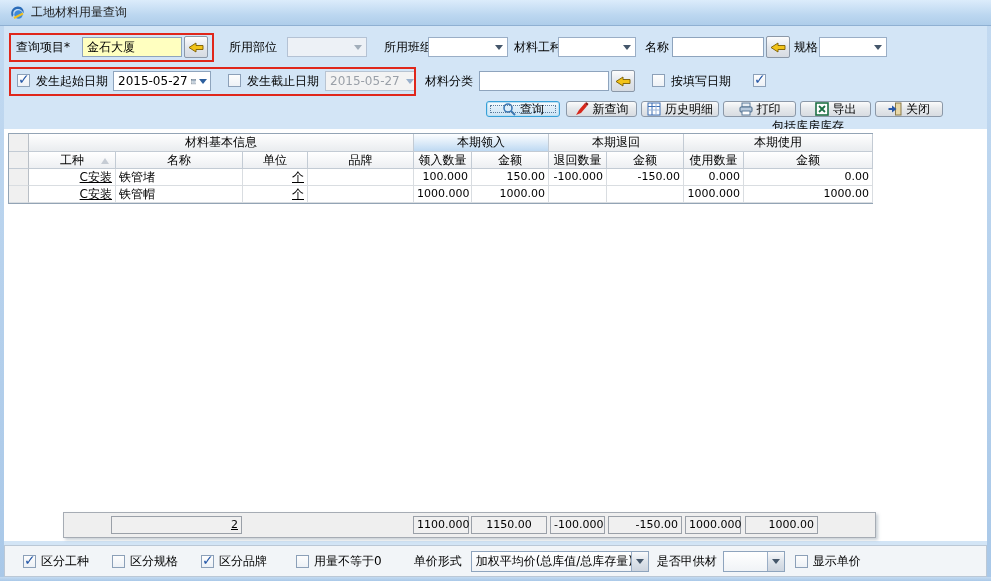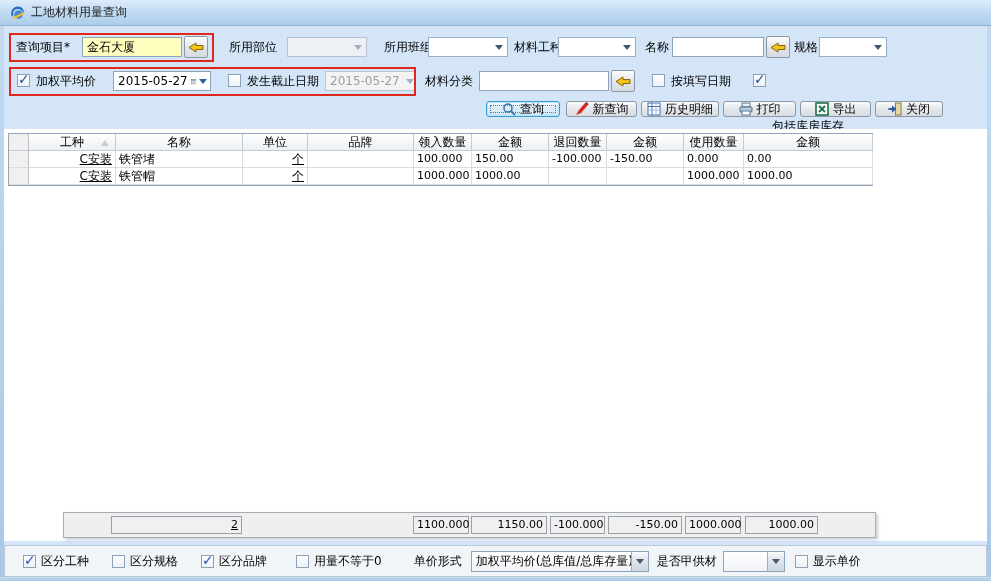--- a/index.html
+++ b/index.html
@@ -62,21 +62,21 @@
   .canvas{position:absolute;left:4px;top:129px;width:983px;height:412px;background:#fff;}
   .grid{position:absolute;left:8px;top:133px;background:#fff;border:1px solid #93a4b5;border-right:none;}
   .grow{display:flex;}
   .hcell,.ccell,.dcell{flex:none;border-right:1px solid #c3cbd4;border-bottom:1px solid #c3cbd4;
     overflow:hidden;white-space:nowrap;line-height:16px;}
   .hcell{height:18px;line-height:17px;text-align:center;background:linear-gradient(#ffffff,#e9ecef);}
   .hcell.hl{background:linear-gradient(#fdfeff,#bed9f2);}
   .ccell{height:17px;text-align:center;background:linear-gradient(#ffffff,#edeff2);position:relative;}
   .dcell{height:17px;background:#fff;border-right-color:#d8dcе0;border-right:1px solid #d9dde1;border-bottom:1px solid #d9dde1;padding:0 3px;}
   .ind{background:#f0f0f0 !important;border-right:1px solid #b9bfc6 !important;}
-  .num{text-align:left;font-size:11px;letter-spacing:0;}
+  .num{text-align:right;font-size:11px;letter-spacing:0;}
   .ctr{text-align:right;text-decoration:underline;}
   .c0{width:20px;}.c1{width:87px;}.c2{width:127px;}.c3{width:65px;}.c4{width:106px;}
   .c5{width:58px;}.c6{width:77px;}.c7{width:58px;}.c8{width:77px;}.c9{width:60px;}.c10{width:129px;}
   .g1{width:385px;}.g2{width:135px;}.g3{width:135px;}.g4{width:189px;}
   .sort{position:absolute;right:6px;top:6px;width:0;height:0;border-left:4px solid transparent;border-right:4px solid transparent;border-bottom:6px solid #c6ccd4;}
   
   .fstrip{position:absolute;left:63px;top:512px;width:813px;height:26px;background:#efefef;
     border:1px solid #a6acb4;box-shadow:2px 2px 3px rgba(100,120,140,.35);}
   .fbox{position:absolute;top:3px;height:18px;border:1px solid #9aa0a8;background:#f0f0f0;
     line-height:16px;font-size:11px;padding:0 3px;}
@@ -156,21 +156,21 @@
   <span class="lbl" style="left:794px;top:37px;">规格</span>
   <div class="combo" style="left:819px;top:37px;width:68px;">
     <span class="cval"></span>
       <span class="carr">
         <span class="tri"></span>
       </span>
   </div>
 
   <div class="redbox" style="left:9px;top:67px;width:407px;height:29px;"></div>
   <span class="cb on abscb" style="left:17px;top:74px;"></span>
-  <span class="lbl" style="left:36px;top:71px;">加权平均价</span>
+  <span class="lbl" style="left:36px;top:71px;">发生起始日期</span>
   <div class="datew" style="left:113px;top:71px;width:98px;">
     <span class="dtext">2015-05-27</span>
     <svg width="13" height="13" viewBox="0 0 13 13">
         <rect x="0.5" y="1.5" width="12" height="11" fill="#fff" stroke="#5a6a7a"></rect>
         <rect x="0.5" y="1.5" width="12" height="3" fill="#c5d7ea" stroke="#5a6a7a"></rect>
         <path d="M3 7 H11 M3 10 H11 M5 4.5 V12 M8 4.5 V12" stroke="#8aa0b8" stroke-width="1"></path>
       </svg>
     <span class="tri" style="border-top-color:#2d5f9e;"></span>
   </div>
   <span class="cb abscb" style="left:228px;top:74px;"></span>
@@ -240,20 +240,27 @@
         <rect x="7.5" y="1" width="5.5" height="12" fill="#e8d8a8" stroke="#8a7a4a"></rect>
         <path d="M0.5 7 H5" stroke="#2858a8" stroke-width="2"></path>
         <path d="M4 3.5 L8.5 7 L4 10.5 Z" fill="#2858a8"></path>
       </svg>
     <span>关闭</span>
   </button>
 
   <div class="canvas"></div>
 
   <div class="grid">
+    <div class="grow">
+      <div class="hcell c0 ind"></div>
+      <div class="hcell g1">材料基本信息</div>
+      <div class="hcell g2 hl">本期领入</div>
+      <div class="hcell g3">本期退回</div>
+      <div class="hcell g4">本期使用</div>
+    </div>
     <div class="grow">
       <div class="ccell c0 ind"></div>
       <div class="ccell c1"><span>工种</span><span class="sort"></span></div>
       <div class="ccell c2">名称</div>
       <div class="ccell c3">单位</div>
       <div class="ccell c4">品牌</div>
       <div class="ccell c5">领入数量</div>
       <div class="ccell c6">金额</div>
       <div class="ccell c7">退回数量</div>
       <div class="ccell c8">金额</div>
@@ -284,21 +291,21 @@
       <div class="dcell c7 num"></div>
       <div class="dcell c8 num"></div>
       <div class="dcell c9 num">1000.000</div>
       <div class="dcell c10 num">1000.00</div>
     </div>
   </div>
 
   <div class="fstrip">
     <div class="fbox ctr" style="left:47px;width:131px;">2</div>
     <div class="fbox num" style="left:349px;width:56px;">1100.000</div>
-    <div class="fbox num" style="left:407px;width:76px;">1150.00</div>
+    <div class="fbox num" style="left:407px;width:76px;text-align:center;">1150.00</div>
     <div class="fbox num" style="left:486px;width:55px;">-100.000</div>
     <div class="fbox num" style="left:544px;width:74px;">-150.00</div>
     <div class="fbox num" style="left:621px;width:56px;">1000.000</div>
     <div class="fbox num" style="left:681px;width:73px;">1000.00</div>
   </div>
 
   <div class="bbar">
     <div class="bgrp" style="margin-left:18px;">
       <span class="cb on"></span>
       <span>区分工种</span>

